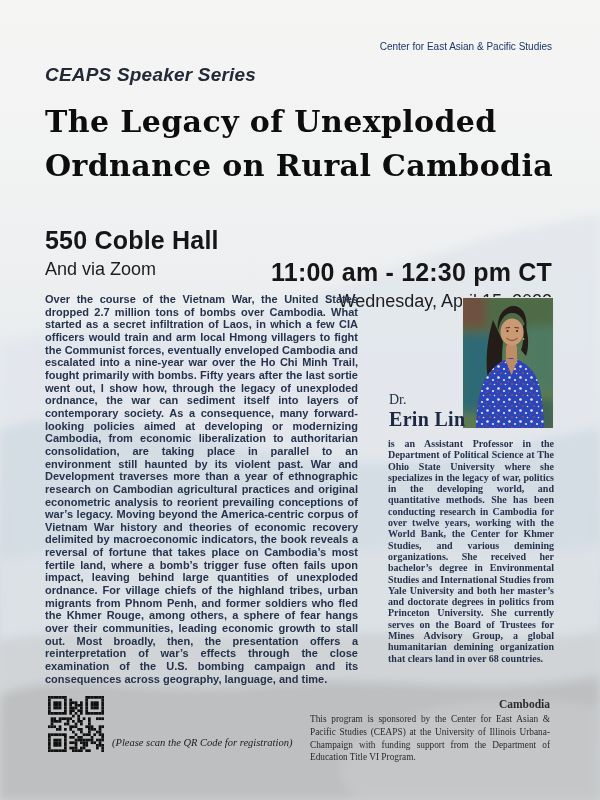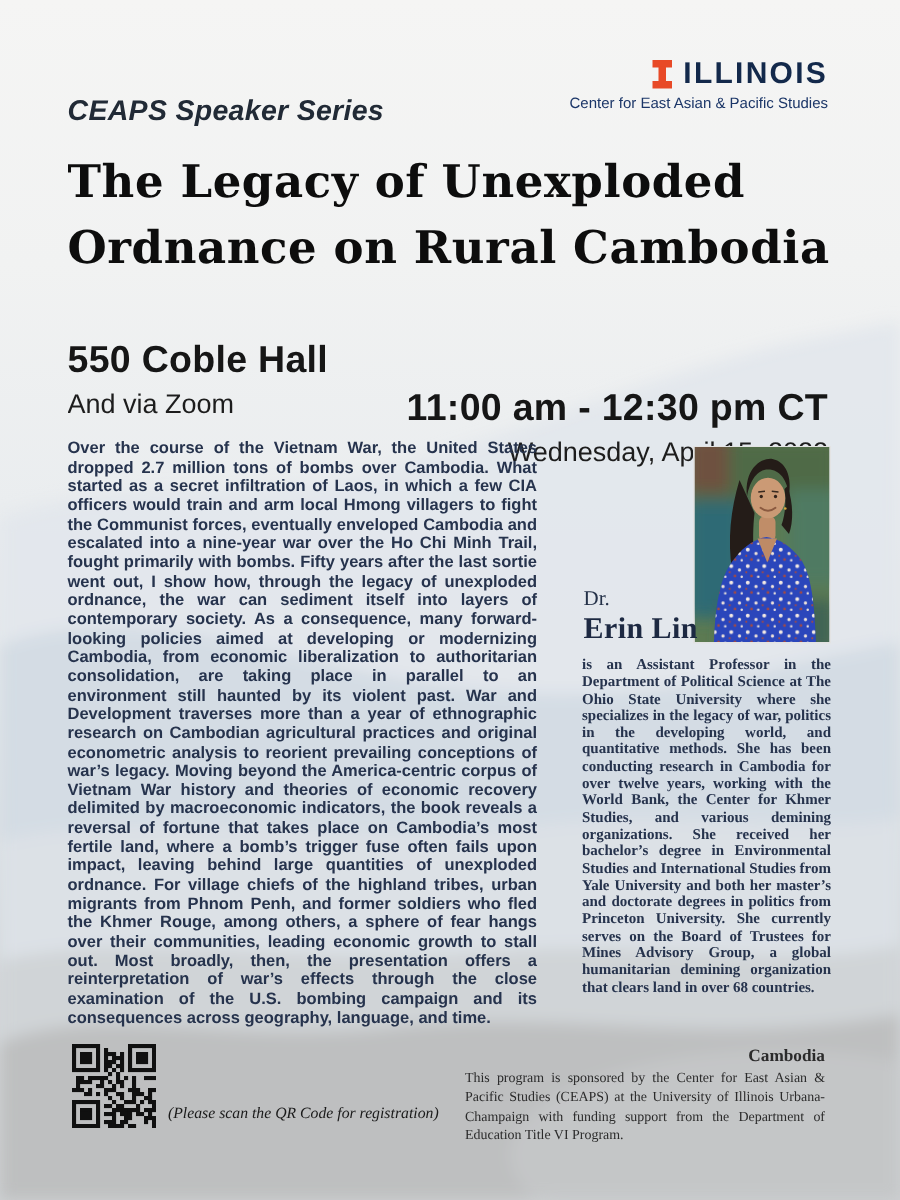--- a/index.html
+++ b/index.html
@@ -60,28 +60,20 @@
       <path d="M0,560 C120,535 240,565 360,550 C460,538 540,558 600,545 L600,800 L0,800 Z" fill="#dde2e6" opacity="0.85"></path>
       <path d="M0,640 C100,620 200,645 320,635 C440,625 520,648 600,630 L600,800 L0,800 Z" fill="#c8cbcd" opacity="0.6"></path>
       <path d="M0,695 C70,668 150,697 260,685 C380,672 470,700 600,676 L600,800 L0,800 Z" fill="#bdbebf" opacity="0.97"></path>
       <ellipse cx="520" cy="770" rx="180" ry="70" fill="#cdced0" opacity="0.45"></ellipse>
     </g>
   </svg>
 
   <div class="series">CEAPS Speaker Series</div>
 
   <div class="logo">
-    <div class="logo-row">
-      <svg class="blocki" viewBox="0 0 30 42" aria-hidden="true">
-        <rect x="2" y="2" width="26" height="10" fill="#E84A27"></rect>
-        <rect x="10" y="11" width="10" height="20" fill="#E84A27"></rect>
-        <rect x="2" y="30" width="26" height="10" fill="#E84A27"></rect>
-      </svg>
-      <span class="logo-word">ILLINOIS</span>
-    </div>
     <div class="logo-unit">Center for East Asian &amp; Pacific Studies</div>
   </div>
 
   <h1 class="title" style="margin:0;font-weight:bold">
     <span style="display:block">The Legacy of Unexploded</span>
     <span style="display:block">Ordnance on Rural Cambodia</span>
   </h1>
 
   <div class="event">
     <div>

